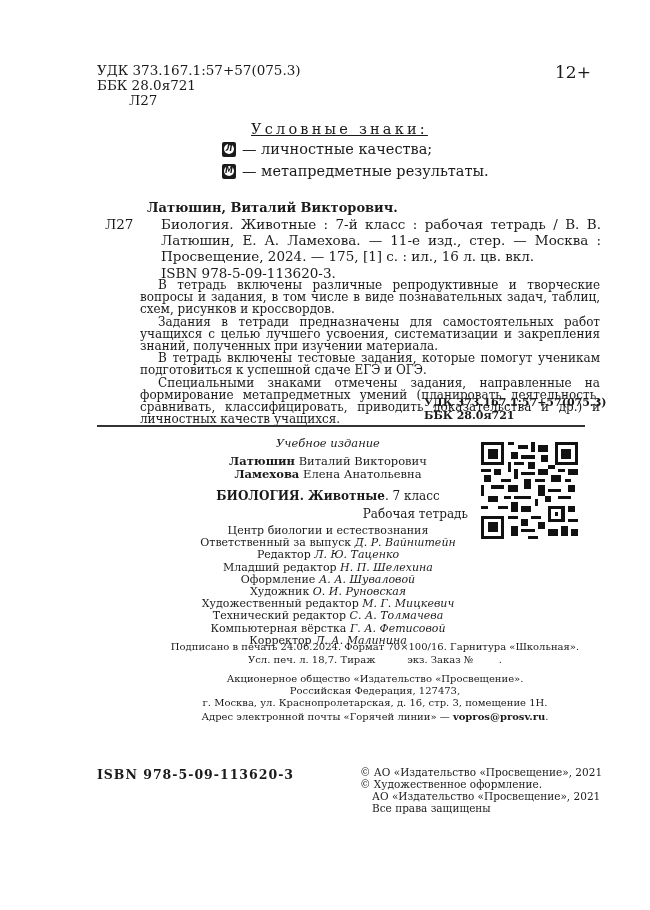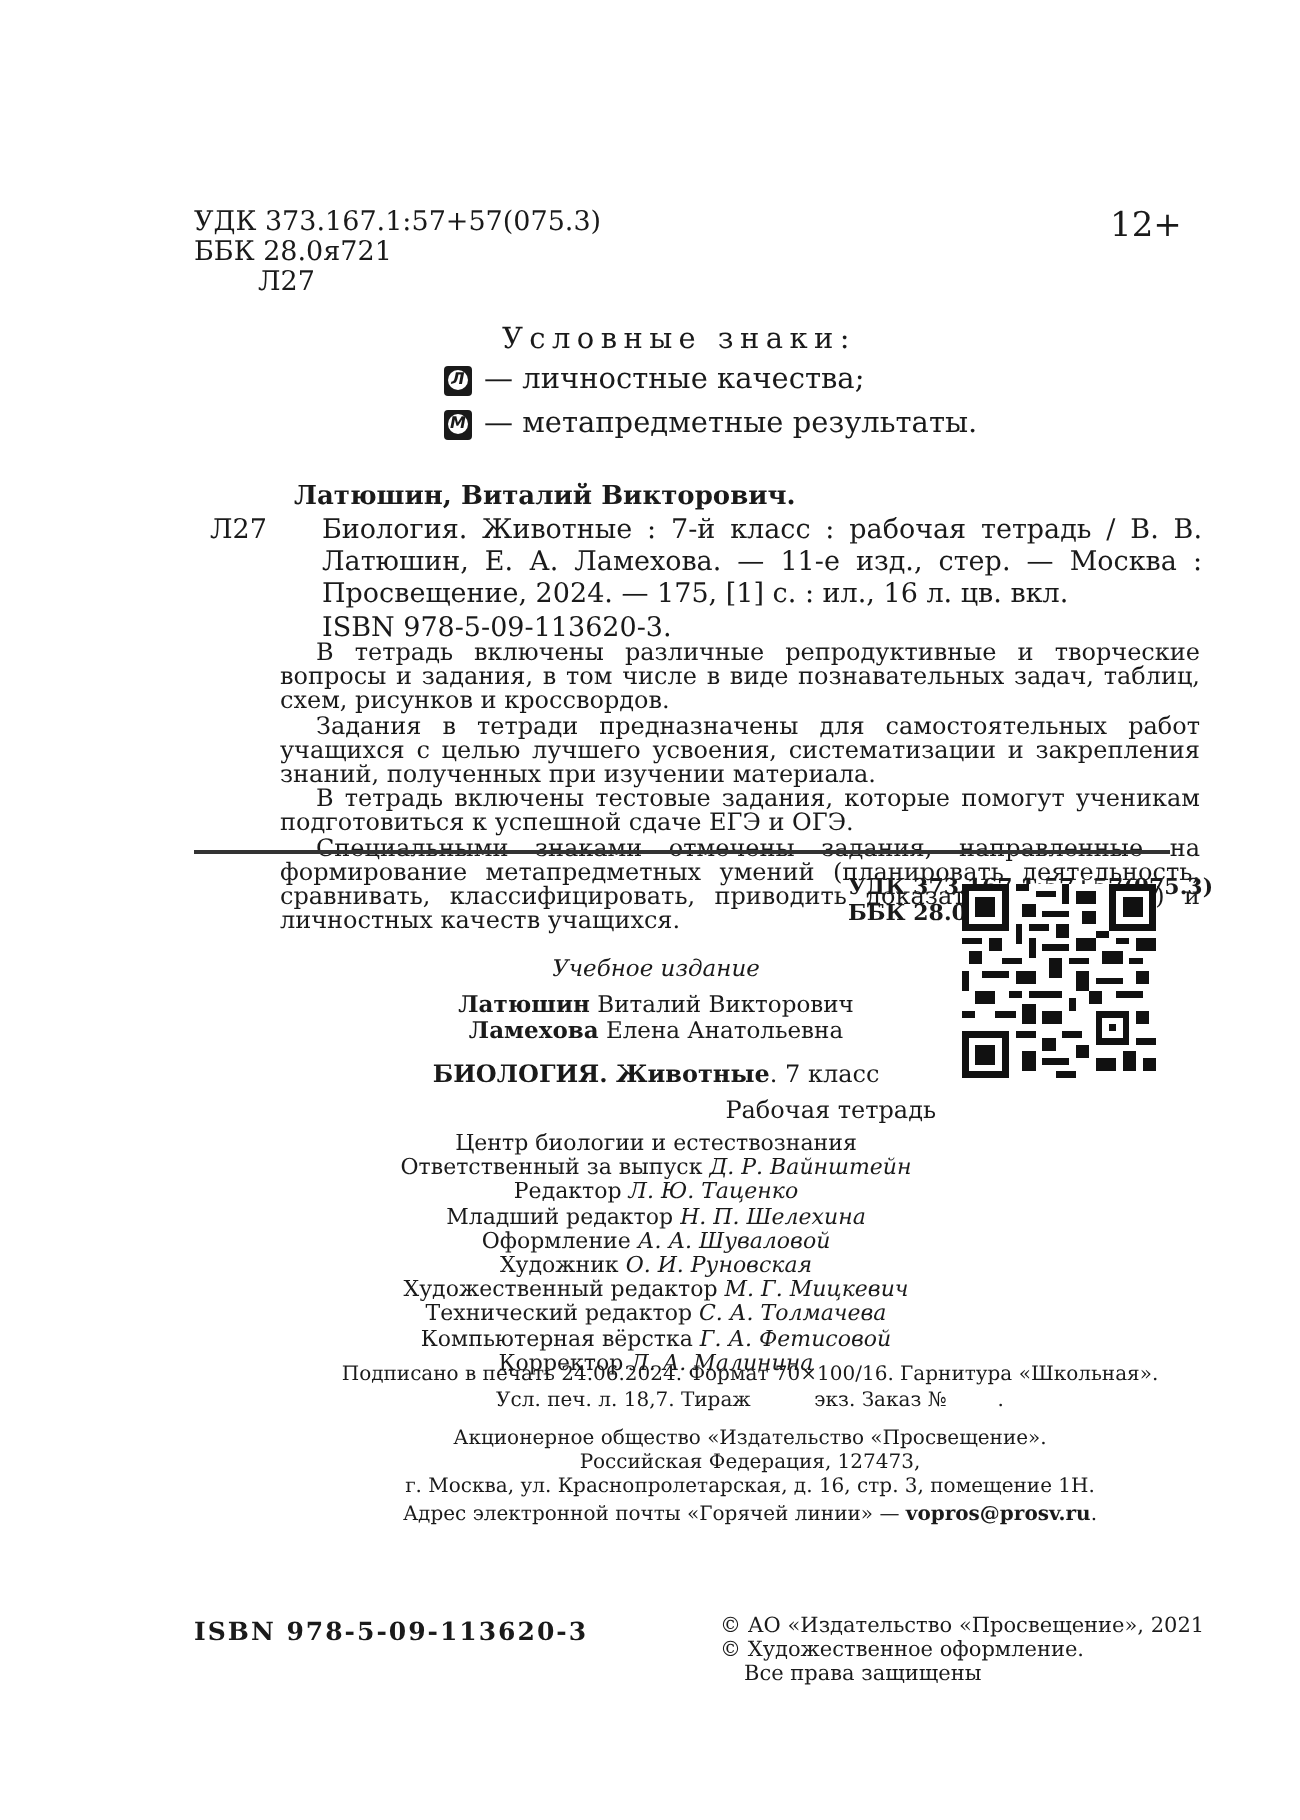--- a/index.html
+++ b/index.html
@@ -1,27 +1,27 @@
 <!DOCTYPE html>
 <html><head>
 <meta charset="utf-8">
 <style>
   html, body { margin: 0; padding: 0; background: #ffffff; }
   body { width: 650px; height: 910px; position: relative; overflow: hidden;
          font-family: "DejaVu Serif", "Liberation Serif", serif; color: #1a1a1a; }
   .abs { position: absolute; }
-  .dv { font-family: "DejaVu Serif", "Liberation Serif", serif; margin-top: 41px; }
+  .dv { font-family: "DejaVu Serif", "Liberation Serif", serif; }
 
   
   .hdr { left: 97px; top: 63px; font-size: 13.5px; line-height: 15px; }
   .hdr .l27 { padding-left: 32px; }
   .age { left: 555px; top: 62px; font-size: 17px; }
 
   
-  .legend-title { left: 251px; top: 121px; font-size: 14.5px; letter-spacing: 3.2px; }
+  .legend-title { left: 251px; top: 121px; font-size: 14.5px; letter-spacing: 3.2px; text-decoration: underline; }
   .legend-row { left: 222px; font-size: 14.5px; display: flex; align-items: center; }
   .legend-row .badge { width: 14px; height: 15px; background: #1a1a1a; border-radius: 2px;
      display: inline-flex; align-items: center; justify-content: center; margin-right: 6px; }
   .legend-row .badge span { width: 10px; height: 10px; border-radius: 50%; background: #fff;
      color: #1a1a1a; font-size: 8px; font-style: italic; font-weight: bold; line-height: 10px;
      text-align: center; font-family: "DejaVu Sans", sans-serif; }
 
   
   .author { left: 147px; top: 200px; font-size: 13px; font-weight: bold; }
   .l27b { left: 105px; top: 216px; font-size: 13.5px; }
@@ -188,14 +188,15 @@
   <div>г. Москва, ул. Краснопролетарская, д. 16, стр. 3, помещение 1Н.</div>
 </div>
 <div class="abs hotline center dv">
   <span style="white-space:pre">Адрес электронной почты «Горячей линии» — </span><b>vopros@prosv.ru</b><span>.</span>
 </div>
 
 <div class="abs isbn2 dv">ISBN 978-5-09-113620-3</div>
 <div class="abs copy dv">
   <div>© АО «Издательство «Просвещение», 2021</div>
   <div>© Художественное оформление.</div>
+  <div class="ind">АО «Издательство «Просвещение», 2021</div>
   <div class="ind">Все права защищены</div>
 </div>
 
 </body></html>

